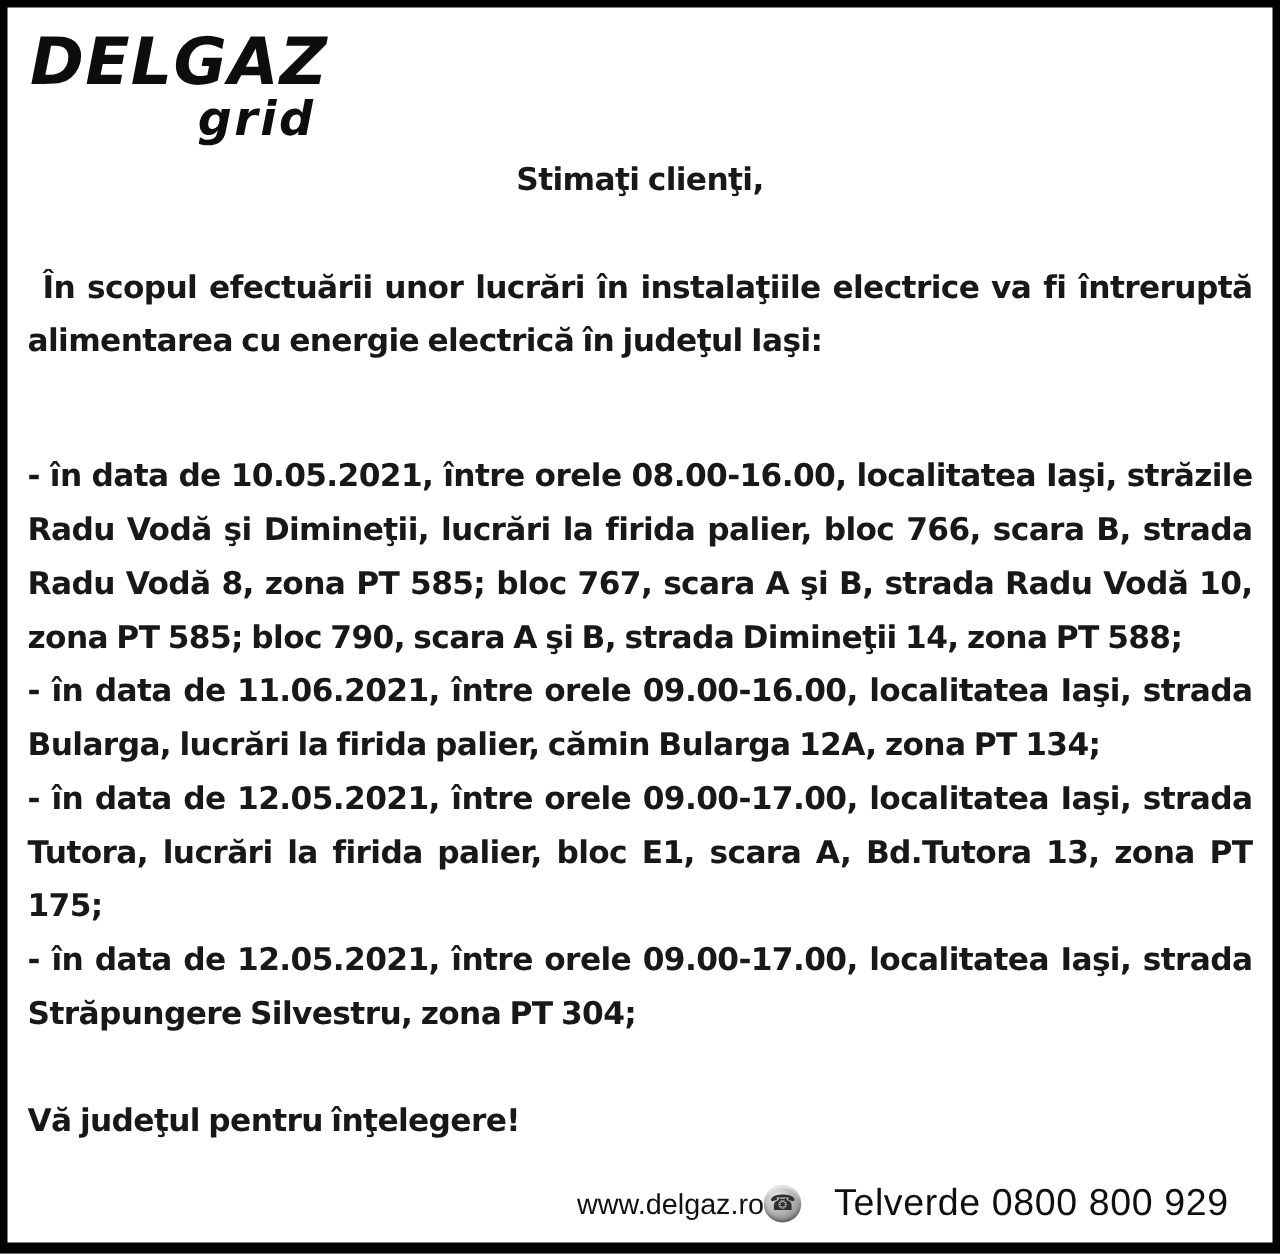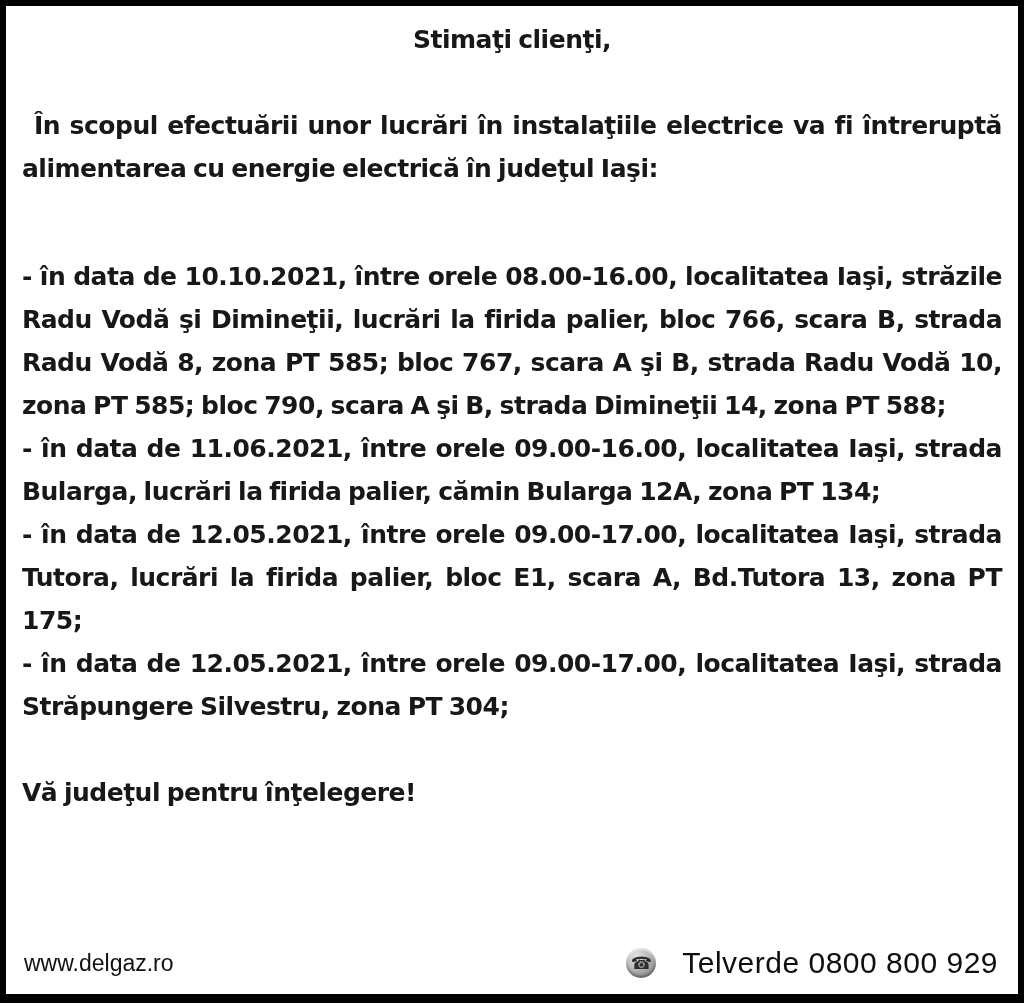--- a/index.html
+++ b/index.html
@@ -58,25 +58,25 @@
     margin: 0;
   }
   p.greeting   { margin-bottom: 43px; text-align: center; }
   p.intro      { margin-bottom: 65px; text-indent: 12px; }
   p.outage     { margin: 0; }
   p.closing    { margin-top: 43px; text-align: left; }
   
   .footer {
     position: absolute;
     left: 0;
-    right: 2px;
+    right: 17px;
     bottom: 0;
     display: flex;
     align-items: center;
-    justify-content: space-between;
+    justify-content: flex-end;
     padding: 0 18px 14px 18px;
   }
   .website {
     font-family: "Liberation Sans", sans-serif;
     font-size: 23px;
     font-weight: normal;
     color: #111111;
   }
   .phone-wrap {
     display: flex;
@@ -103,25 +103,29 @@
     color: #0f0f0f;
     letter-spacing: 0.5px;
   }
 </style>
 </head>
 <body>
 
 <div class="page">
   <div class="inner">
 
+    <div class="logo">
+      <div class="brand">DELGAZ</div>
+      <div class="sub">grid</div>
+    </div>
 
     <div class="bodytext">
       <p class="greeting">Stimaţi clienţi,</p>
       <p class="intro">În scopul efectuării unor lucrări în instalaţiile electrice va fi întreruptă alimentarea cu energie electrică în judeţul Iaşi:</p>
-      <p class="outage">- în data de 10.10.2021, între orele 08.00-16.00, localitatea Iaşi, străzile Radu Vodă şi Dimineţii, lucrări la firida palier, bloc 766, scara B, strada Radu Vodă 8, zona PT 585; bloc 767, scara A şi B, strada Radu Vodă 10, zona PT 585; bloc 790, scara A şi B, strada Dimineţii 14, zona PT 588;</p>
+      <p class="outage">- în data de 10.05.2021, între orele 08.00-16.00, localitatea Iaşi, străzile Radu Vodă şi Dimineţii, lucrări la firida palier, bloc 766, scara B, strada Radu Vodă 8, zona PT 585; bloc 767, scara A şi B, strada Radu Vodă 10, zona PT 585; bloc 790, scara A şi B, strada Dimineţii 14, zona PT 588;</p>
       <p class="outage">- în data de 11.06.2021, între orele 09.00-16.00, localitatea Iaşi, strada Bularga, lucrări la firida palier, cămin Bularga 12A, zona PT 134;</p>
       <p class="outage">- în data de 12.05.2021, între orele 09.00-17.00, localitatea Iaşi, strada Tutora, lucrări la firida palier, bloc E1, scara A, Bd.Tutora 13, zona PT 175;</p>
       <p class="outage">- în data de 12.05.2021, între orele 09.00-17.00, localitatea Iaşi, strada Străpungere Silvestru, zona PT 304;</p>
       <p class="closing">Vă judeţul pentru înţelegere!</p>
     </div>
 
   </div>
 
   <div class="footer">
     <span class="website">www.delgaz.ro</span>

